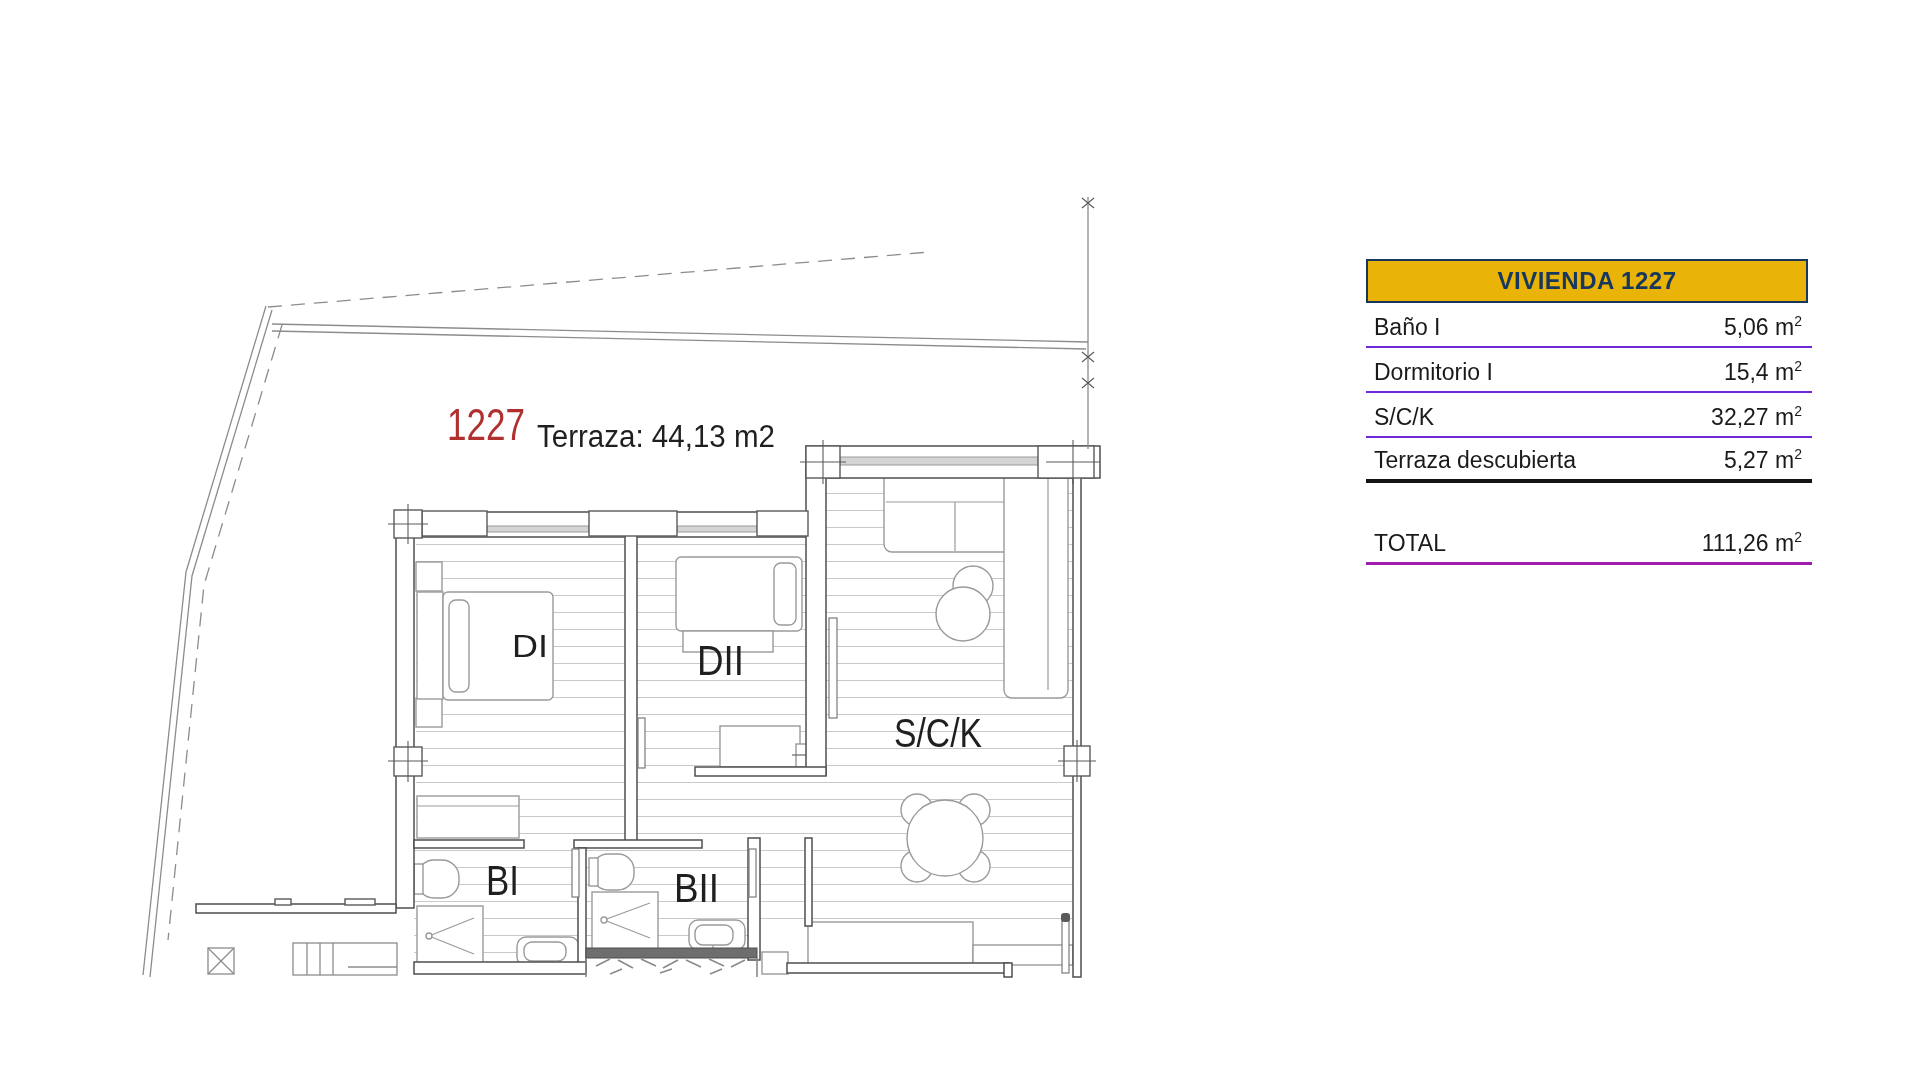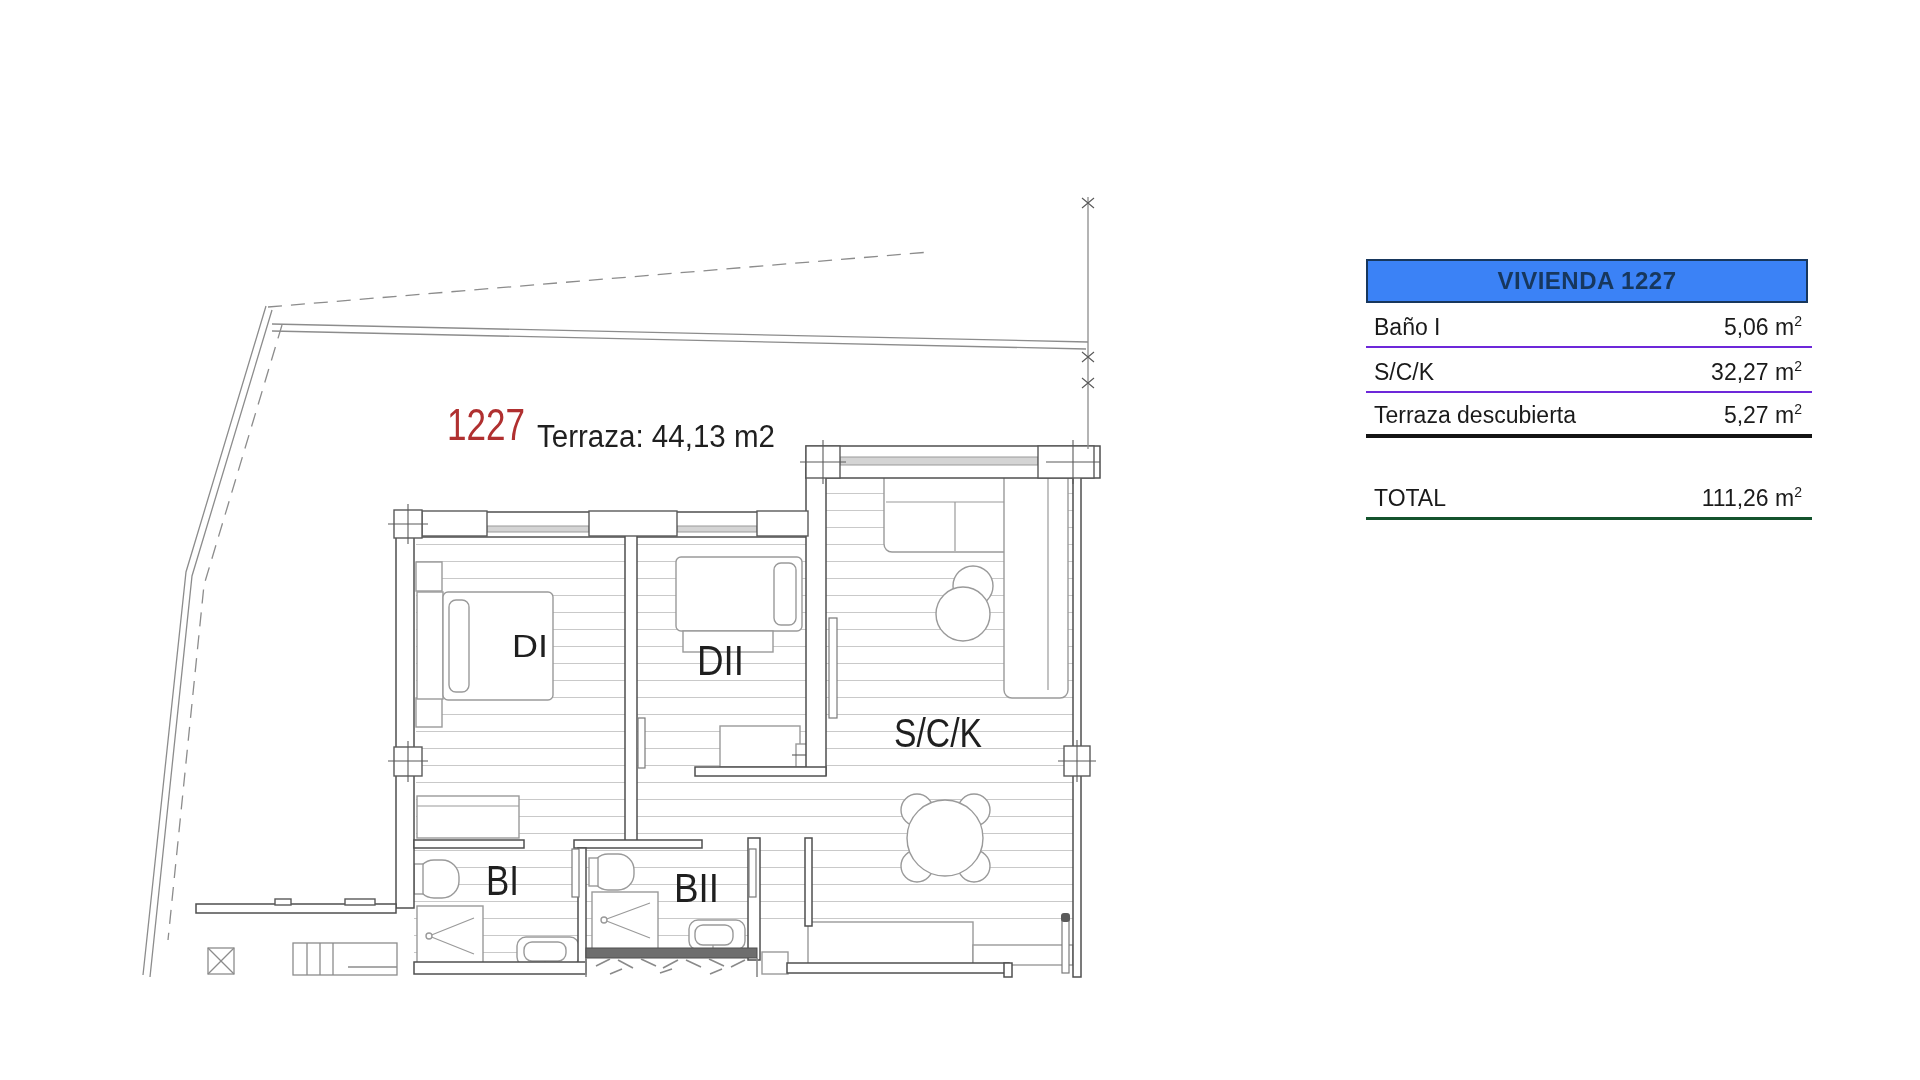--- a/index.html
+++ b/index.html
@@ -2,30 +2,30 @@
 <html><head>
 <meta charset="utf-8">
 <style>
   html,body{margin:0;padding:0;background:#ffffff;width:1920px;height:1080px;overflow:hidden;
             font-family:"Liberation Sans", sans-serif;color:#1a1a1a;}
   .stage{position:relative;width:1920px;height:1080px;background:#fff;}
   svg#plan{position:absolute;left:0;top:0;}
 
   
   .area-table{position:absolute;left:1366px;top:259px;width:446px;}
-  .tbl-header{box-sizing:border-box;width:442px;height:44px;background:#3b82f6;
+  .tbl-header{box-sizing:border-box;width:442px;height:44px;background:#eab308;
               border:2px solid #17375d;display:flex;align-items:center;justify-content:center;
               font-size:24px;font-weight:bold;color:#17375d;letter-spacing:0.5px;}
   .trow{box-sizing:border-box;height:45px;display:flex;justify-content:space-between;
         align-items:flex-end;padding:0 10px 5px 8px;font-size:23px;
         border-bottom:2px solid #6d28d9;}
   .trow.thick{border-bottom:4px solid #141414;}
   .trow .val{white-space:nowrap;}
   .trow sup{font-size:14px;line-height:0;}
-  .trow.total{margin-top:36px;height:46px;border-bottom:3px solid #14532d;}
+  .trow.total{margin-top:36px;height:46px;border-bottom:3px solid #a21caf;}
   .trow .lbl{white-space:nowrap;}
 
   
   .wall{fill:#ffffff;stroke:#4f4f4f;stroke-width:1.5;}
   .walldark{fill:#6e6e6e;stroke:#4f4f4f;stroke-width:1;}
   .sill{fill:#ffffff;stroke:#5a5a5a;stroke-width:1.4;}
   .glass{fill:#d4d4d4;stroke:#9a9a9a;stroke-width:1;}
   .furn{fill:#ffffff;stroke:#9a9a9a;stroke-width:1.4;}
   .furnline{stroke:#9a9a9a;stroke-width:1.2;fill:none;}
   .hatchrect{fill:url(#hatchH);stroke:none;}
@@ -228,20 +228,24 @@
 <div class="area-table">
   <div class="tbl-header">
     <span>VIVIENDA 1227</span>
   </div>
   <div id="rows">
         <div class="trow">
           <span class="lbl">Baño I</span>
           <span class="val">5,06 m<sup>2</sup></span>
         </div>
         <div class="trow">
+          <span class="lbl">Dormitorio I</span>
+          <span class="val">15,4 m<sup>2</sup></span>
+        </div>
+        <div class="trow">
           <span class="lbl">S/C/K</span>
           <span class="val">32,27 m<sup>2</sup></span>
         </div>
         <div class="trow thick">
           <span class="lbl">Terraza descubierta</span>
           <span class="val">5,27 m<sup>2</sup></span>
         </div>
       </div>
   <div class="trow total">
     <span class="lbl">TOTAL</span>

